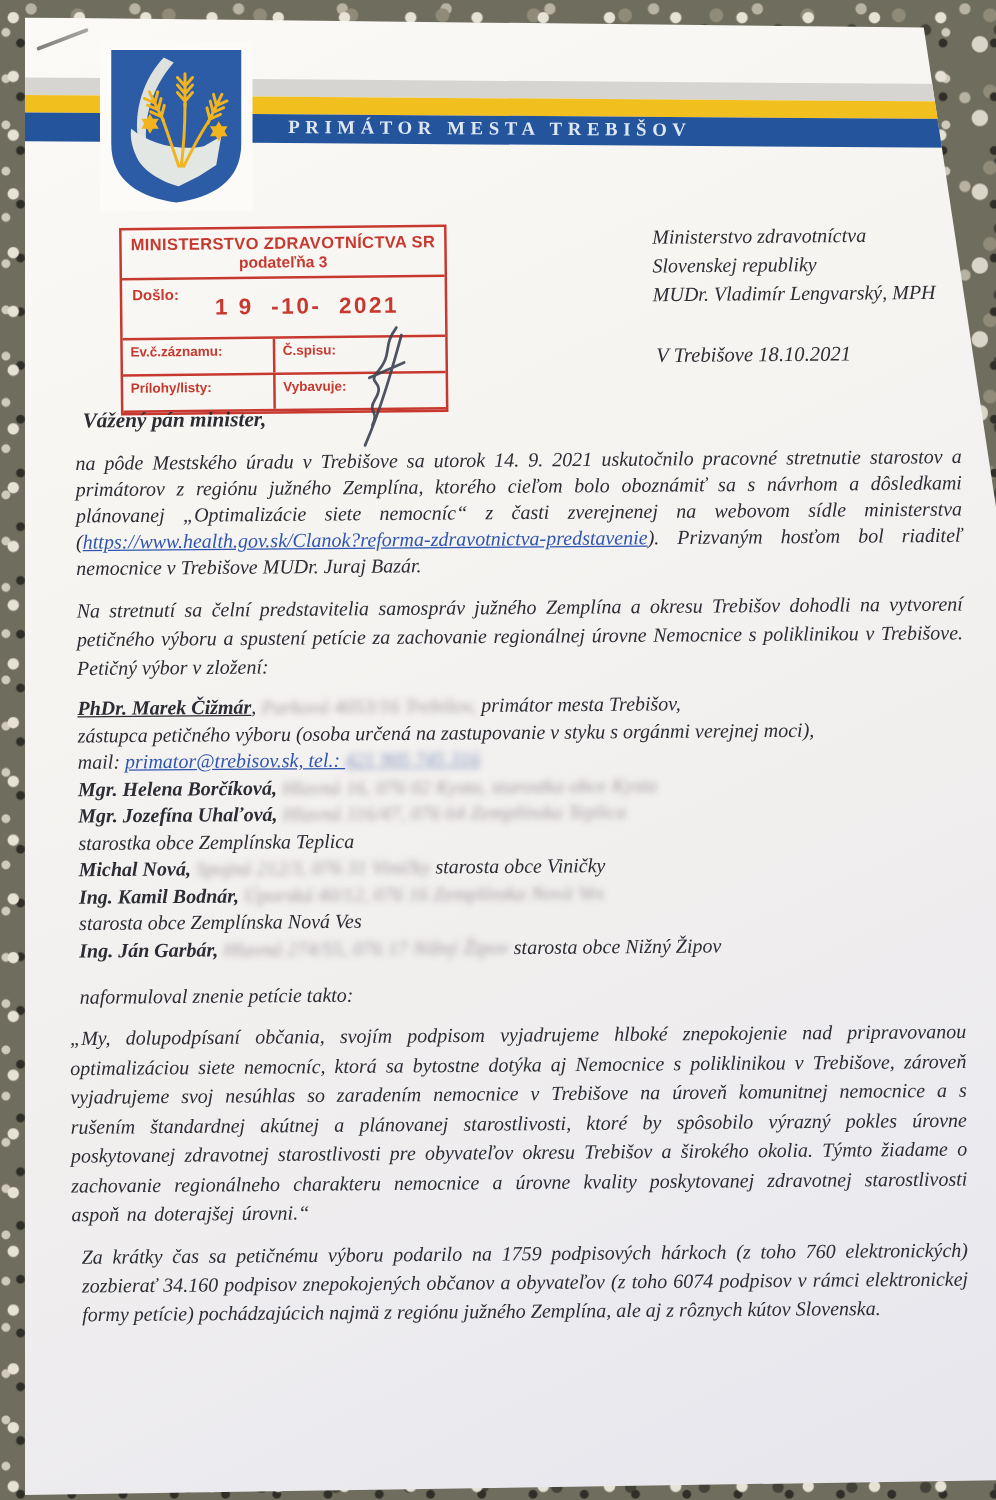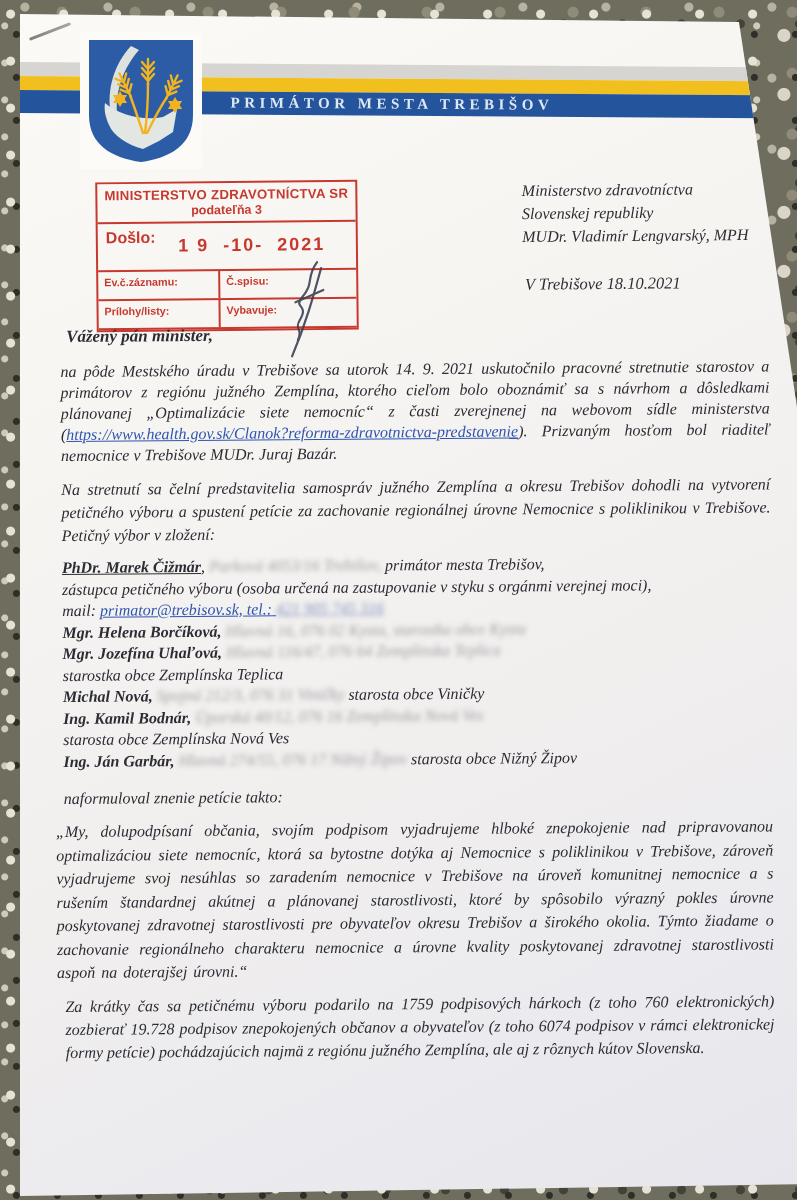--- a/index.html
+++ b/index.html
@@ -34,21 +34,21 @@
   
   .crest{position:absolute;left:60px;top:33px;width:122px;height:136px;background:#fcfbf8;
     display:flex;align-items:center;justify-content:center;}
   
   .stamp{position:absolute;left:76px;top:181px;width:258px;border:2.5px solid #c7392f;color:#c7392f;
     font-family:"Liberation Sans",sans-serif;transform:rotate(-0.6deg);}
   .s-head{text-align:center;padding:4px 2px 3px;border-bottom:2.5px solid #c7392f;line-height:1.2;}
   .s-org{font-size:13.2px;font-weight:700;letter-spacing:.3px;}
   .s-office{font-size:12.5px;font-weight:700;}
   .s-doslo{display:flex;height:46px;border-bottom:2.5px solid #c7392f;padding:0 8px;align-items:center;}
-  .s-doslo-label{font-size:16px;font-weight:700;align-self:flex-start;padding-top:5px;}
+  .s-doslo-label{font-size:12px;font-weight:700;align-self:flex-start;padding-top:5px;}
   .s-doslo-date{flex:1;text-align:center;font-size:18px;font-weight:700;letter-spacing:2px;white-space:pre;}
   .s-grid{display:flex;height:27px;border-bottom:2.5px solid #c7392f;}
   .s-grid:last-child{border-bottom:none;}
   .s-cell{font-size:10.8px;font-weight:700;padding:4px 6px 0;box-sizing:border-box;}
   .s-cell-left{width:122px;border-right:2.5px solid #c7392f;}
   .s-cell-right{flex:1;}
   .sig{position:absolute;left:175px;top:78px;overflow:visible;pointer-events:none;}
   
   .recipient{position:absolute;left:502px;top:178px;font-style:italic;font-size:16px;line-height:23px;
     color:#2e2e35;transform:rotate(-0.5deg);}
@@ -168,16 +168,16 @@
       <div><span class="name">Michal Nová,</span><span class="blur"> Spojná 212/3, 076 31 Viničky </span><span> starosta obce Viničky</span></div>
       <div><span class="name">Ing. Kamil Bodnár,</span><span class="blur"> Úporská 40/12, 076 16 Zemplínska Nová Ves</span></div>
       <div>starosta obce Zemplínska Nová Ves</div>
       <div><span class="name">Ing. Ján Garbár,</span><span class="blur"> Hlavná 274/55, 076 17 Nižný Žipov </span><span> starosta obce Nižný Žipov</span></div>
     </div>
 
     <p class="para intro">naformuloval znenie petície takto:</p>
 
     <p class="para quote">„My, dolupodpísaní občania, svojím podpisom vyjadrujeme hlboké znepokojenie nad pripravovanou optimalizáciou siete nemocníc, ktorá sa bytostne dotýka aj Nemocnice s poliklinikou v Trebišove, zároveň vyjadrujeme svoj nesúhlas so zaradením nemocnice v Trebišove na úroveň komunitnej nemocnice a s rušením štandardnej akútnej a plánovanej starostlivosti, ktoré by spôsobilo výrazný pokles úrovne poskytovanej zdravotnej starostlivosti pre obyvateľov okresu Trebišov a širokého okolia. Týmto žiadame o zachovanie regionálneho charakteru nemocnice a úrovne kvality poskytovanej zdravotnej starostlivosti aspoň na doterajšej úrovni.“</p>
 
-    <p class="para closing"><span>Za krátky čas sa petičnému výboru podarilo na </span><b>1759</b><span> podpisových hárkoch (z toho 760 elektronických) zozbierať </span><b>19.728</b><span> podpisov znepokojených občanov a obyvateľov (z toho 6074 podpisov v rámci elektronickej formy petície) pochádzajúcich najmä z regiónu južného Zemplína, ale aj z rôznych kútov Slovenska.</span></p>
+    <p class="para closing"><span>Za krátky čas sa petičnému výboru podarilo na </span><b>1759</b><span> podpisových hárkoch (z toho 760 elektronických) zozbierať </span><b>34.160</b><span> podpisov znepokojených občanov a obyvateľov (z toho 6074 podpisov v rámci elektronickej formy petície) pochádzajúcich najmä z regiónu južného Zemplína, ale aj z rôznych kútov Slovenska.</span></p>
   </div>
 
 </div>
 
 </body></html>

